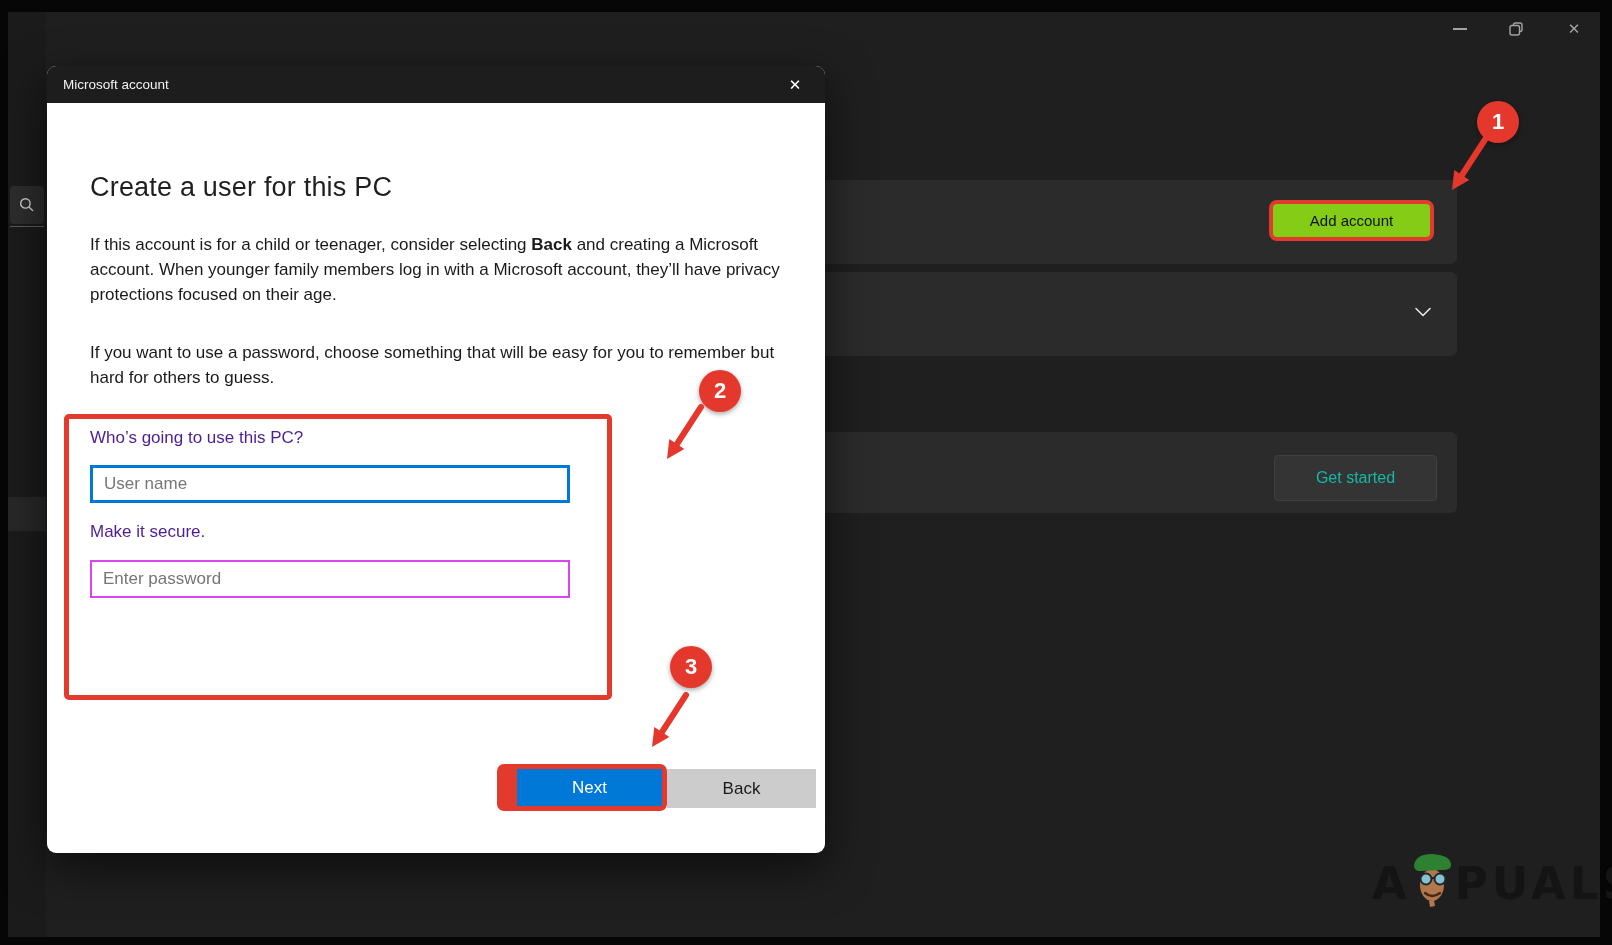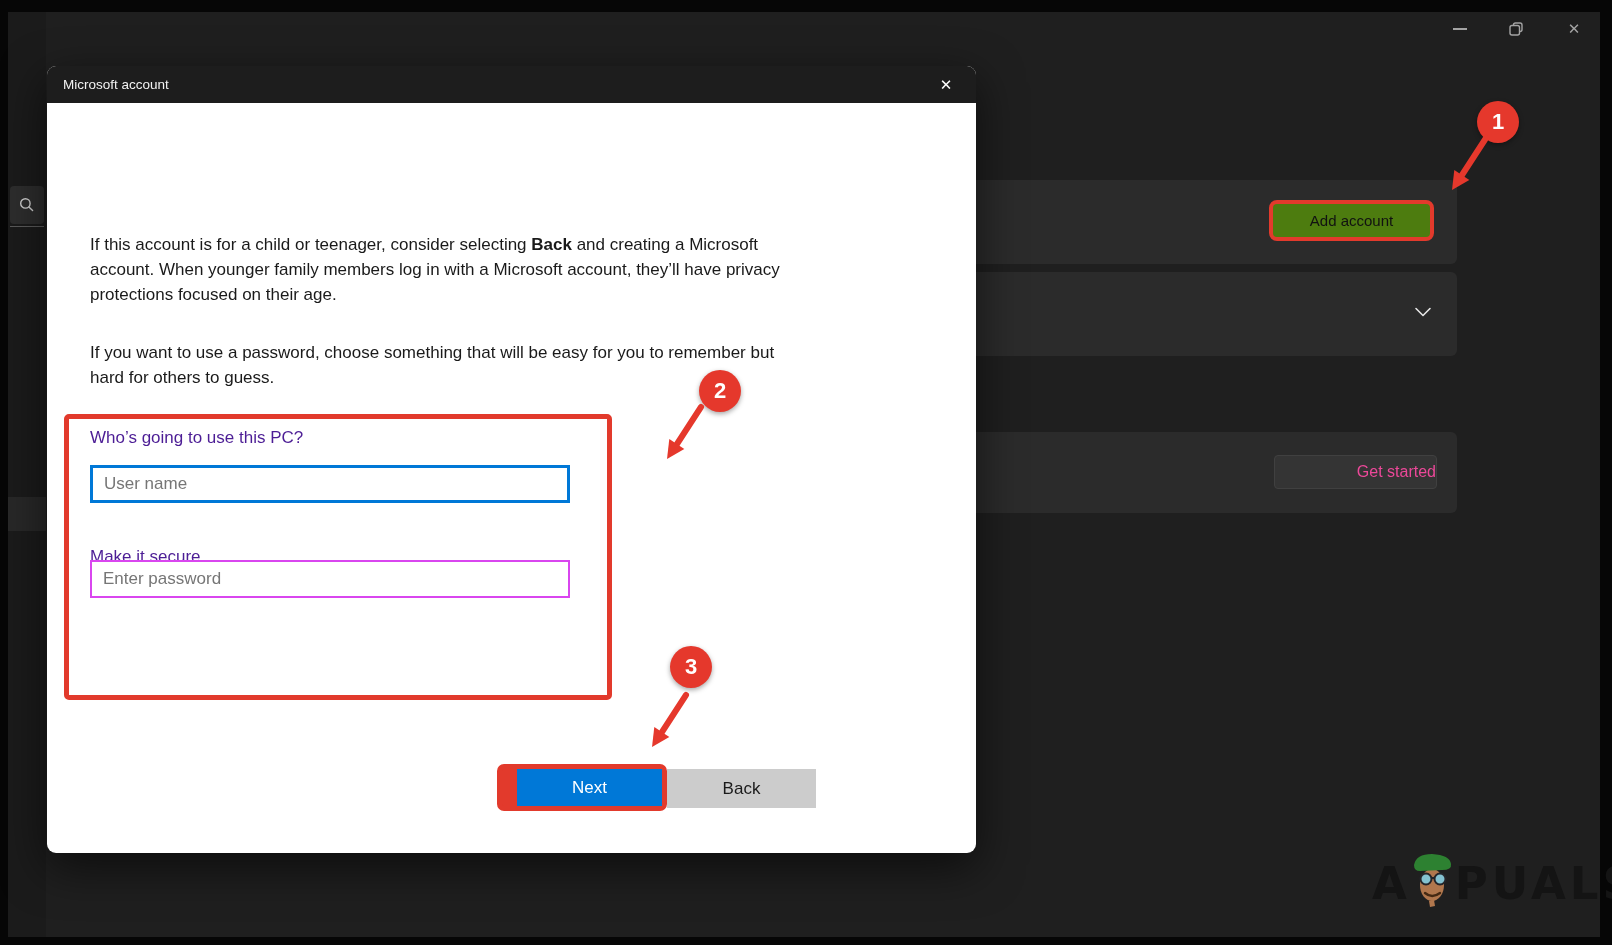--- a/index.html
+++ b/index.html
@@ -29,36 +29,36 @@
   .rail-search { position:absolute; left:2px; top:174px; width:34px; height:38px; background:#2d2d2d; border-radius:4px; display:flex; align-items:center; justify-content:center; }
   .rail-divider { position:absolute; left:2px; top:214px; width:34px; height:1px; background:#5a5a5a; }
   .rail-selected { position:absolute; left:0; top:485px; width:38px; height:34px; background:#282828; }
 
   
   .card { position:absolute; left:700px; width:757px; background:#2b2b2b; border-radius:6px; z-index:2; }
   .card-1 { top:180px; height:84px; }
   .card-2 { top:272px; height:84px; }
   .card-3 { top:432px; height:81px; }
   .addacct-wrap { position:absolute; left:569px; top:20px; border:4px solid #e23a2c; border-radius:8px; background:#e23a2c; }
-  .addacct-btn { width:157px; height:33px; background:#4d7c0f; border:none; border-radius:4px; color:#111; font-size:15px; font-family:inherit; }
+  .addacct-btn { width:157px; height:33px; background:#84cc16; border:none; border-radius:4px; color:#111; font-size:15px; font-family:inherit; }
   .chevron { position:absolute; left:713px; top:34px; }
-  .getstarted-btn { position:absolute; left:574px; top:23px; width:163px; height:34px; background:#343434; border:1px solid #404040; border-radius:4px; color:#ec4899; font-size:16px; font-family:inherit;text-align:right; }
+  .getstarted-btn { position:absolute; left:574px; top:23px; width:163px; height:46px; background:#343434; border:1px solid #404040; border-radius:4px; color:#14b8a6; font-size:16px; font-family:inherit; }
 
   
-  .dialog { position:absolute; left:47px; top:66px; width:929px; height:787px; background:#fff; border-radius:9px; box-shadow:0 14px 46px rgba(0,0,0,.6); z-index:5; overflow:hidden; }
+  .dialog { position:absolute; left:47px; top:66px; width:778px; height:787px; background:#fff; border-radius:9px; box-shadow:0 14px 46px rgba(0,0,0,.6); z-index:5; overflow:hidden; }
   .dlg-titlebar { position:absolute; left:0; top:0; width:100%; height:37px; background:#1d1d1d; display:flex; align-items:center; padding-left:16px; }
   .dlg-title { color:#f2f2f2; font-size:13.5px; }
   .dlg-close { position:absolute; right:13px; top:0; width:34px; height:37px; display:flex; align-items:center; justify-content:center; color:#fff; font-size:15px; background:none; border:none; font-family:inherit; }
   .dlg-heading { position:absolute; left:43px; top:106px; font-size:27px; font-weight:400; color:#1f1f1f; letter-spacing:.2px; }
   .dlg-para { position:absolute; left:43px; font-size:17px; line-height:25px; color:#1a1a1a; }
   .dlg-para1 { top:166px; width:690px; }
   .dlg-para2 { top:274px; width:715px; }
   .dlg-label { position:absolute; left:43px; font-size:17px; color:#4c1d95; }
   .lbl-question { top:362px; }
-  .lbl-secure { top:456px;margin-top:25px; }
+  .lbl-secure { top:456px; }
   .dlg-input { position:absolute; left:43px; width:480px; height:38px; font-size:17px; font-family:inherit; color:#1a1a1a; padding:0 11px; background:#fff; outline:none; }
   .dlg-input::placeholder { color:#767676; opacity:1; }
   .in-username { top:399px; border:3px solid #0078d7; }
   .in-pw1 { top:494px; border:2px solid #d946ef; }
   .in-pw2 { top:547px; border:2px solid #999; }
   .next-wrap { position:absolute; left:450px; top:698px; border:5px solid #e23a2c; border-radius:7px; background:#e23a2c; }
   .btn-next { width:145px; height:37px; background:#0078d7; color:#fff; border:none; font-size:17px; font-family:inherit;margin-left:15px; }
   .btn-back { position:absolute; left:620px; top:703px; width:149px; height:39px; background:#ccc; color:#1a1a1a; border:none; font-size:17px; font-family:inherit; }
 
   
@@ -128,20 +128,21 @@
   </div>
 
   <div class="dialog">
     <div class="dlg-titlebar">
       <span class="dlg-title">Microsoft account</span>
       <button class="dlg-close">
         <span>✕</span>
       </button>
     </div>
 
+    <div class="dlg-heading">Create a user for this PC</div>
 
     <p class="dlg-para dlg-para2">If you want to use a password, choose something that will be easy for you to remember but hard for others to guess.</p>
 
     <p class="dlg-para dlg-para1"><span>If this account is for a child or teenager, consider selecting </span><b>Back</b><span> and creating a Microsoft account. When younger family members log in with a Microsoft account, they’ll have privacy protections focused on their age.</span></p>
 
     <div class="dlg-label lbl-question">Who’s going to use this PC?</div>
     <input class="dlg-input in-username" type="text" placeholder="User name" style="">
 
     <div class="dlg-label lbl-secure">Make it secure.</div>
     <input class="dlg-input in-pw1" type="text" placeholder="Enter password" style="">

